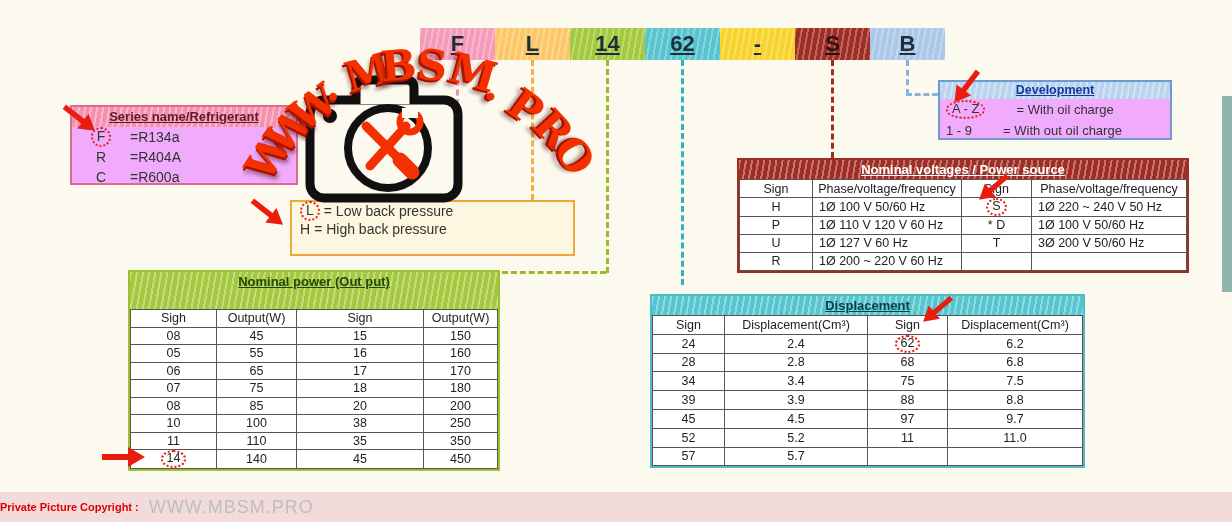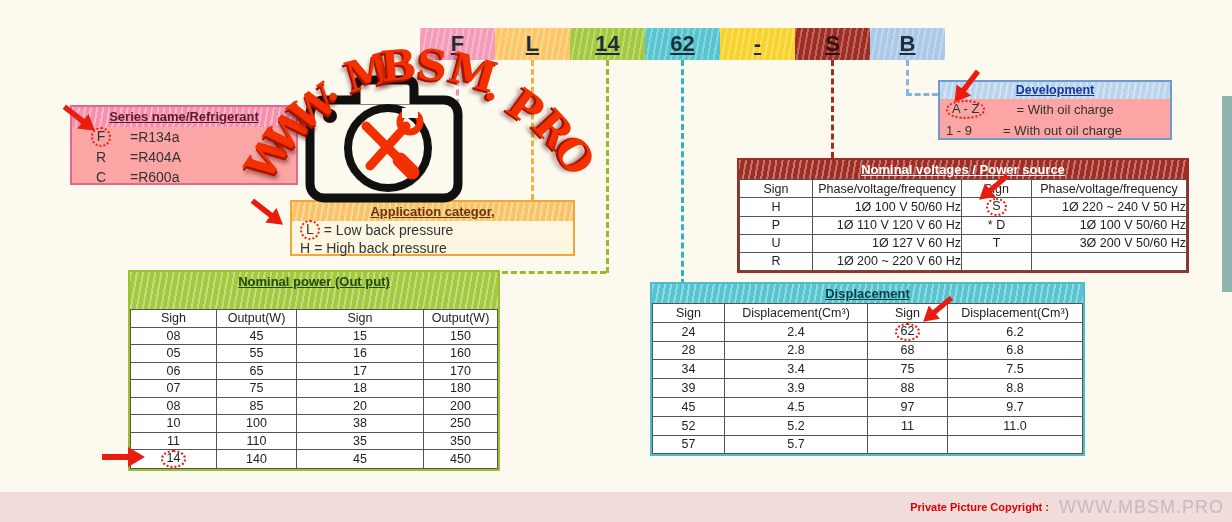--- a/index.html
+++ b/index.html
@@ -6,21 +6,21 @@
   body { font-family:"Liberation Sans", sans-serif; background:#e8e4da; }
   #stage { position:relative; width:1232px; height:522px; background:#fcf9ee; overflow:hidden; }
 
   
   #model-bar { position:absolute; left:420px; top:28px; height:32px; display:flex; }
   .seg { width:75px; height:32px; display:flex; align-items:center; justify-content:center;
          font-size:22px; font-weight:bold; color:#1c2e3a; text-decoration:underline;
          background-image:repeating-linear-gradient(100deg, rgba(255,255,255,.28) 0 2px, rgba(0,0,0,0) 2px 6px); }
 
   
-  .box { position:absolute; background:#fca5a5; border:2px solid; }
+  .box { position:absolute; background:#f0abfc; border:2px solid; }
   .box-title { display:block; text-align:center; font-weight:bold; font-size:13px;
                text-decoration:underline;
                background-image:repeating-linear-gradient(100deg, rgba(255,255,255,.35) 0 2px, rgba(0,0,0,0) 2px 6px); }
 
   #series-box { left:70px; top:105px; width:228px; height:80px; border-color:#e06a8e; }
   #series-box .box-title { background-color:#f590ae; color:#5c1a2e; height:20px; line-height:20px; }
   .sv-row { display:flex; font-size:14px; color:#333; height:20px; align-items:center; }
   .sv-sign { width:58px; text-align:center; }
 
   #app-box { left:290px; top:200px; width:285px; height:56px; border-color:#f0a63a; background:#fdf7e2; }
@@ -40,44 +40,44 @@
                            color:#222; font-weight:normal; overflow:hidden; white-space:nowrap; }
   .dtable .box-title { width:100%; }
 
   #power-table { left:128px; top:270px; width:372px; border:2px solid #9cc030; }
   #power-table .box-title { background-color:#a5c93e; color:#23480a; height:37px; line-height:19px; }
   #power-table td, #power-table th { height:17.5px; }
 
   #volt-table { left:737px; top:158px; width:452px; border:2px solid #9f2d24; }
   #volt-table .box-title { background-color:#9f2d24; color:#fff; height:19px; line-height:19px; }
   #volt-table td, #volt-table th { height:18px; }
-  #volt-table td.lft { text-align:right; padding-left:6px; }
-
-  #disp-table { left:650px; top:282px; width:435px; border:2px solid #50bcc6; }
+  #volt-table td.lft { text-align:left; padding-left:6px; }
+
+  #disp-table { left:650px; top:294px; width:435px; border:2px solid #50bcc6; }
   #disp-table .box-title { background-color:#57c5cf; color:#083f48; height:19px; line-height:19px; }
   #disp-table td, #disp-table th { height:18.8px; }
 
   
   .vline { position:absolute; width:0; }
   .hline { position:absolute; height:0; }
 
   
   .circled { display:inline-block; border:2px dotted #ea1c0d; border-radius:50%; padding:0 4px; line-height:1.1; }
   .arrow { position:absolute; }
   .arrow svg { display:block; }
 
   
   .wm-letter { position:absolute; font-family:"DejaVu Serif", serif; font-weight:bold; font-size:42px;
                color:#f43000; text-shadow:-2px 2px 0 #a81200, -4px 5px 4px rgba(70,0,0,.45);
                transform-origin:center; z-index:40; }
   #camera { position:absolute; left:302px; top:66px; z-index:39; }
 
   
   #footer { position:absolute; left:0; top:492px; width:1232px; height:30px; background:#f2dbdb;
-            display:flex; align-items:center; justify-content:flex-end; padding-right:8px; }
+            display:flex; align-items:center; justify-content:flex-start; padding-right:8px; }
   #footer .copy { color:#e00000; font-weight:bold; font-size:11px; margin-right:10px; }
   #footer .site { color:#bfbebe; font-size:18px; letter-spacing:1px; }
 
   #right-strip { position:absolute; left:1222px; top:96px; width:10px; height:196px; background:#8fb5ac; }
 </style>
 </head>
 <body>
 
 <div id="stage">
 
@@ -111,21 +111,20 @@
       <span class="sv-sign">R</span>
       <span>=R404A</span>
     </div>
     <div class="sv-row">
       <span class="sv-sign">C</span>
       <span>=R600a</span>
     </div>
   </div>
 
   <div class="box" id="app-box">
-    <span class="box-title">Application categor,</span>
     <div class="sv-row">
       <span class="sv-sign"><span class="circled">L</span></span>
       <span>= Low back pressure</span>
     </div>
     <div class="sv-row">
       <span class="sv-sign">H</span>
       <span>= High back pressure</span>
     </div>
   </div>
 

